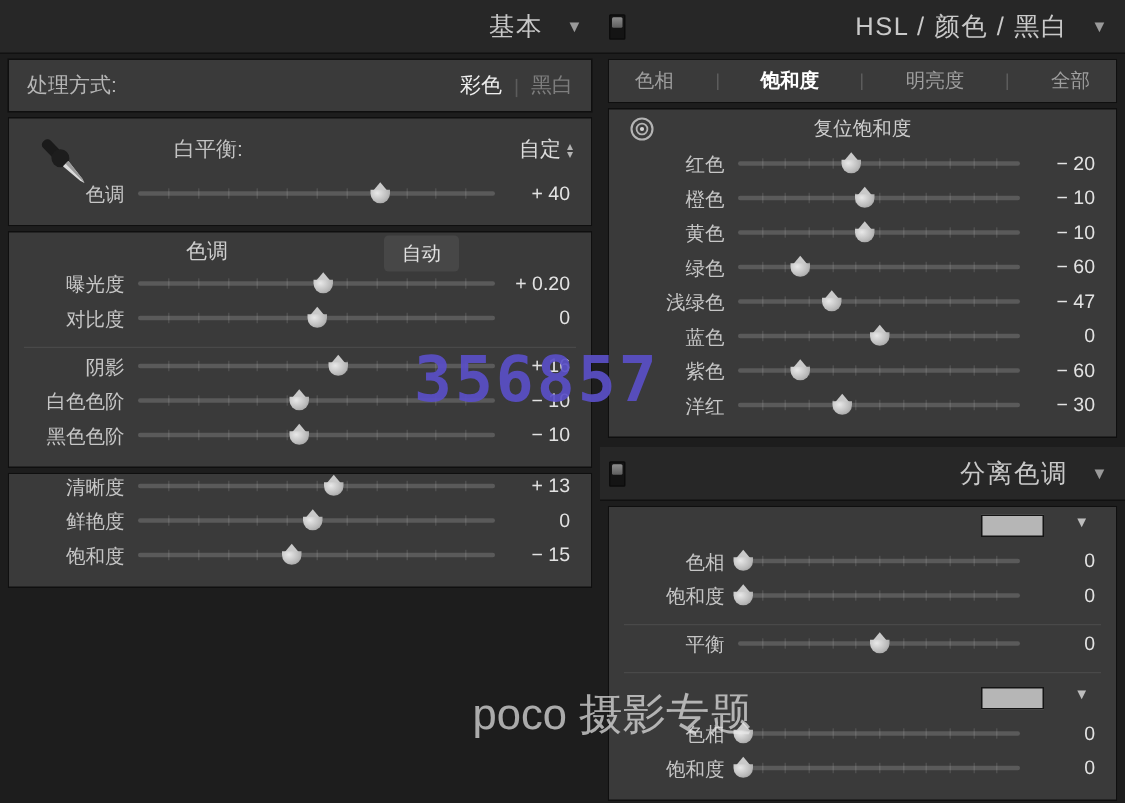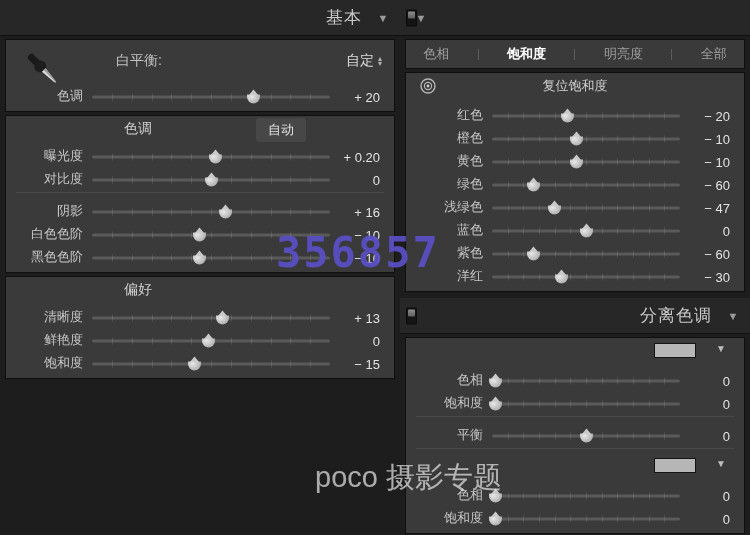--- a/index.html
+++ b/index.html
@@ -62,21 +62,21 @@
   .wb-head { display:flex; align-items:center; height:42px; padding:0 12px; position:relative; }
   .wb-title { color:#c3c3c3; font-size:14px; margin-left:98px; }
   .wb-value { margin-left:auto; color:#dcdcdc; font-size:14px; display:flex; align-items:center; gap:4px; }
   .wb-stepper { display:flex; flex-direction:column; line-height:5px; font-size:8px; color:#b4b4b4; }
 
   
   .eyedrop { position:absolute; left:10px; top:6px; width:52px; height:46px; }
   .eyedrop svg { width:52px; height:46px; }
 
   
-  .srow { display:flex; align-items:flex-end; height:23px; padding:0 8px; }
+  .srow { display:flex; align-items:flex-start; height:23px; padding:0 8px; }
   .srow .s-label {
     width:78px; text-align:right; padding-right:9px;
     color:#c6c6c6; font-size:13px; white-space:nowrap;
   }
   .srow .s-track {
     position:relative; flex:1; height:16px; display:flex; align-items:center;
   }
   .srow .s-bar {
     position:absolute; left:0; right:0; top:50%; transform:translateY(-50%);
     height:3px; border-radius:2px; background:#5a5a5a;
@@ -177,20 +177,30 @@
 
 <div id="app">
 
   <div class="col col-left">
 
     <div class="panel-header">
       <span class="ph-title">基本</span>
       <span class="ph-arrow">▼</span>
     </div>
 
+    <div class="box">
+      <div class="treat-row">
+        <span class="treat-label">处理方式:</span>
+        <span class="treat-opts">
+          <span class="treat-opt active">彩色</span>
+          <span class="treat-sep">|</span>
+          <span class="treat-opt">黑白</span>
+        </span>
+      </div>
+    </div>
 
     <div class="box">
       <div class="wb-head">
         <span class="eyedrop">
           <svg viewBox="0 0 52 46">
             <g transform="rotate(-44 26 23)">
               <rect x="23" y="4" width="7" height="15" rx="3" fill="#1a1a1a"></rect>
               <circle cx="26.5" cy="20" r="6" fill="#1d1d1d"></circle>
               <path d="M24 25 L29 25 L27.5 40 L26.5 43 L25.5 40 Z" fill="#dcdcdc"></path>
               <path d="M26.5 25 L29 25 L27.5 40 L26.6 43 Z" fill="#9a9a9a"></path>
@@ -220,21 +230,21 @@
               <i style="left:41.666666666666664%"></i>
               <i style="left:50%"></i>
               <i style="left:58.333333333333336%"></i>
               <i style="left:66.66666666666667%"></i>
               <i style="left:75%"></i>
               <i style="left:83.33333333333333%"></i>
               <i style="left:91.66666666666667%"></i>
             </span>
           <span class="s-handle" style="left:68%"></span>
         </span>
-        <span class="s-val">+ 20</span>
+        <span class="s-val">+ 40</span>
       </div>
       <div style="height:6px"></div>
     </div>
 
     <div class="box">
       <div class="cap-row">
         <span class="cap-text cap-center">色调</span>
         <span class="auto-btn">自动</span>
       </div>
       <div id="tone-sliders-1">
@@ -344,23 +354,20 @@
               </span>
         <span class="s-handle" style="left:45%"></span>
       </span>
       <span class="s-val">− 10</span>
     </div>
         </div>
       <div style="height:6px"></div>
     </div>
 
     <div class="box">
-      <div class="cap-row">
-        <span class="cap-text cap-center">偏好</span>
-      </div>
       <div id="presence-sliders">
     <div class="srow">
       <span class="s-label">清晰度</span>
       <span class="s-track">
         <span class="s-bar g-plain"></span>
         <span class="ticks">
                 <i style="left:8.333333333333334%"></i>
                 <i style="left:16.666666666666668%"></i>
                 <i style="left:25%"></i>
                 <i style="left:33.333333333333336%"></i>
@@ -422,20 +429,21 @@
       <div style="height:6px"></div>
     </div>
   </div>
 
   <div class="col col-right">
 
     <div class="panel-header">
       <span class="sw-toggle">
           <i></i>
         </span>
+      <span class="ph-title">HSL / 颜色 / 黑白</span>
       <span class="ph-arrow">▼</span>
     </div>
 
     <div class="hsl-tabs">
       <span class="hsl-tab">色相</span>
       <span class="tab-sep"></span>
       <span class="hsl-tab active">饱和度</span>
       <span class="tab-sep"></span>
       <span class="hsl-tab">明亮度</span>
       <span class="tab-sep"></span>

